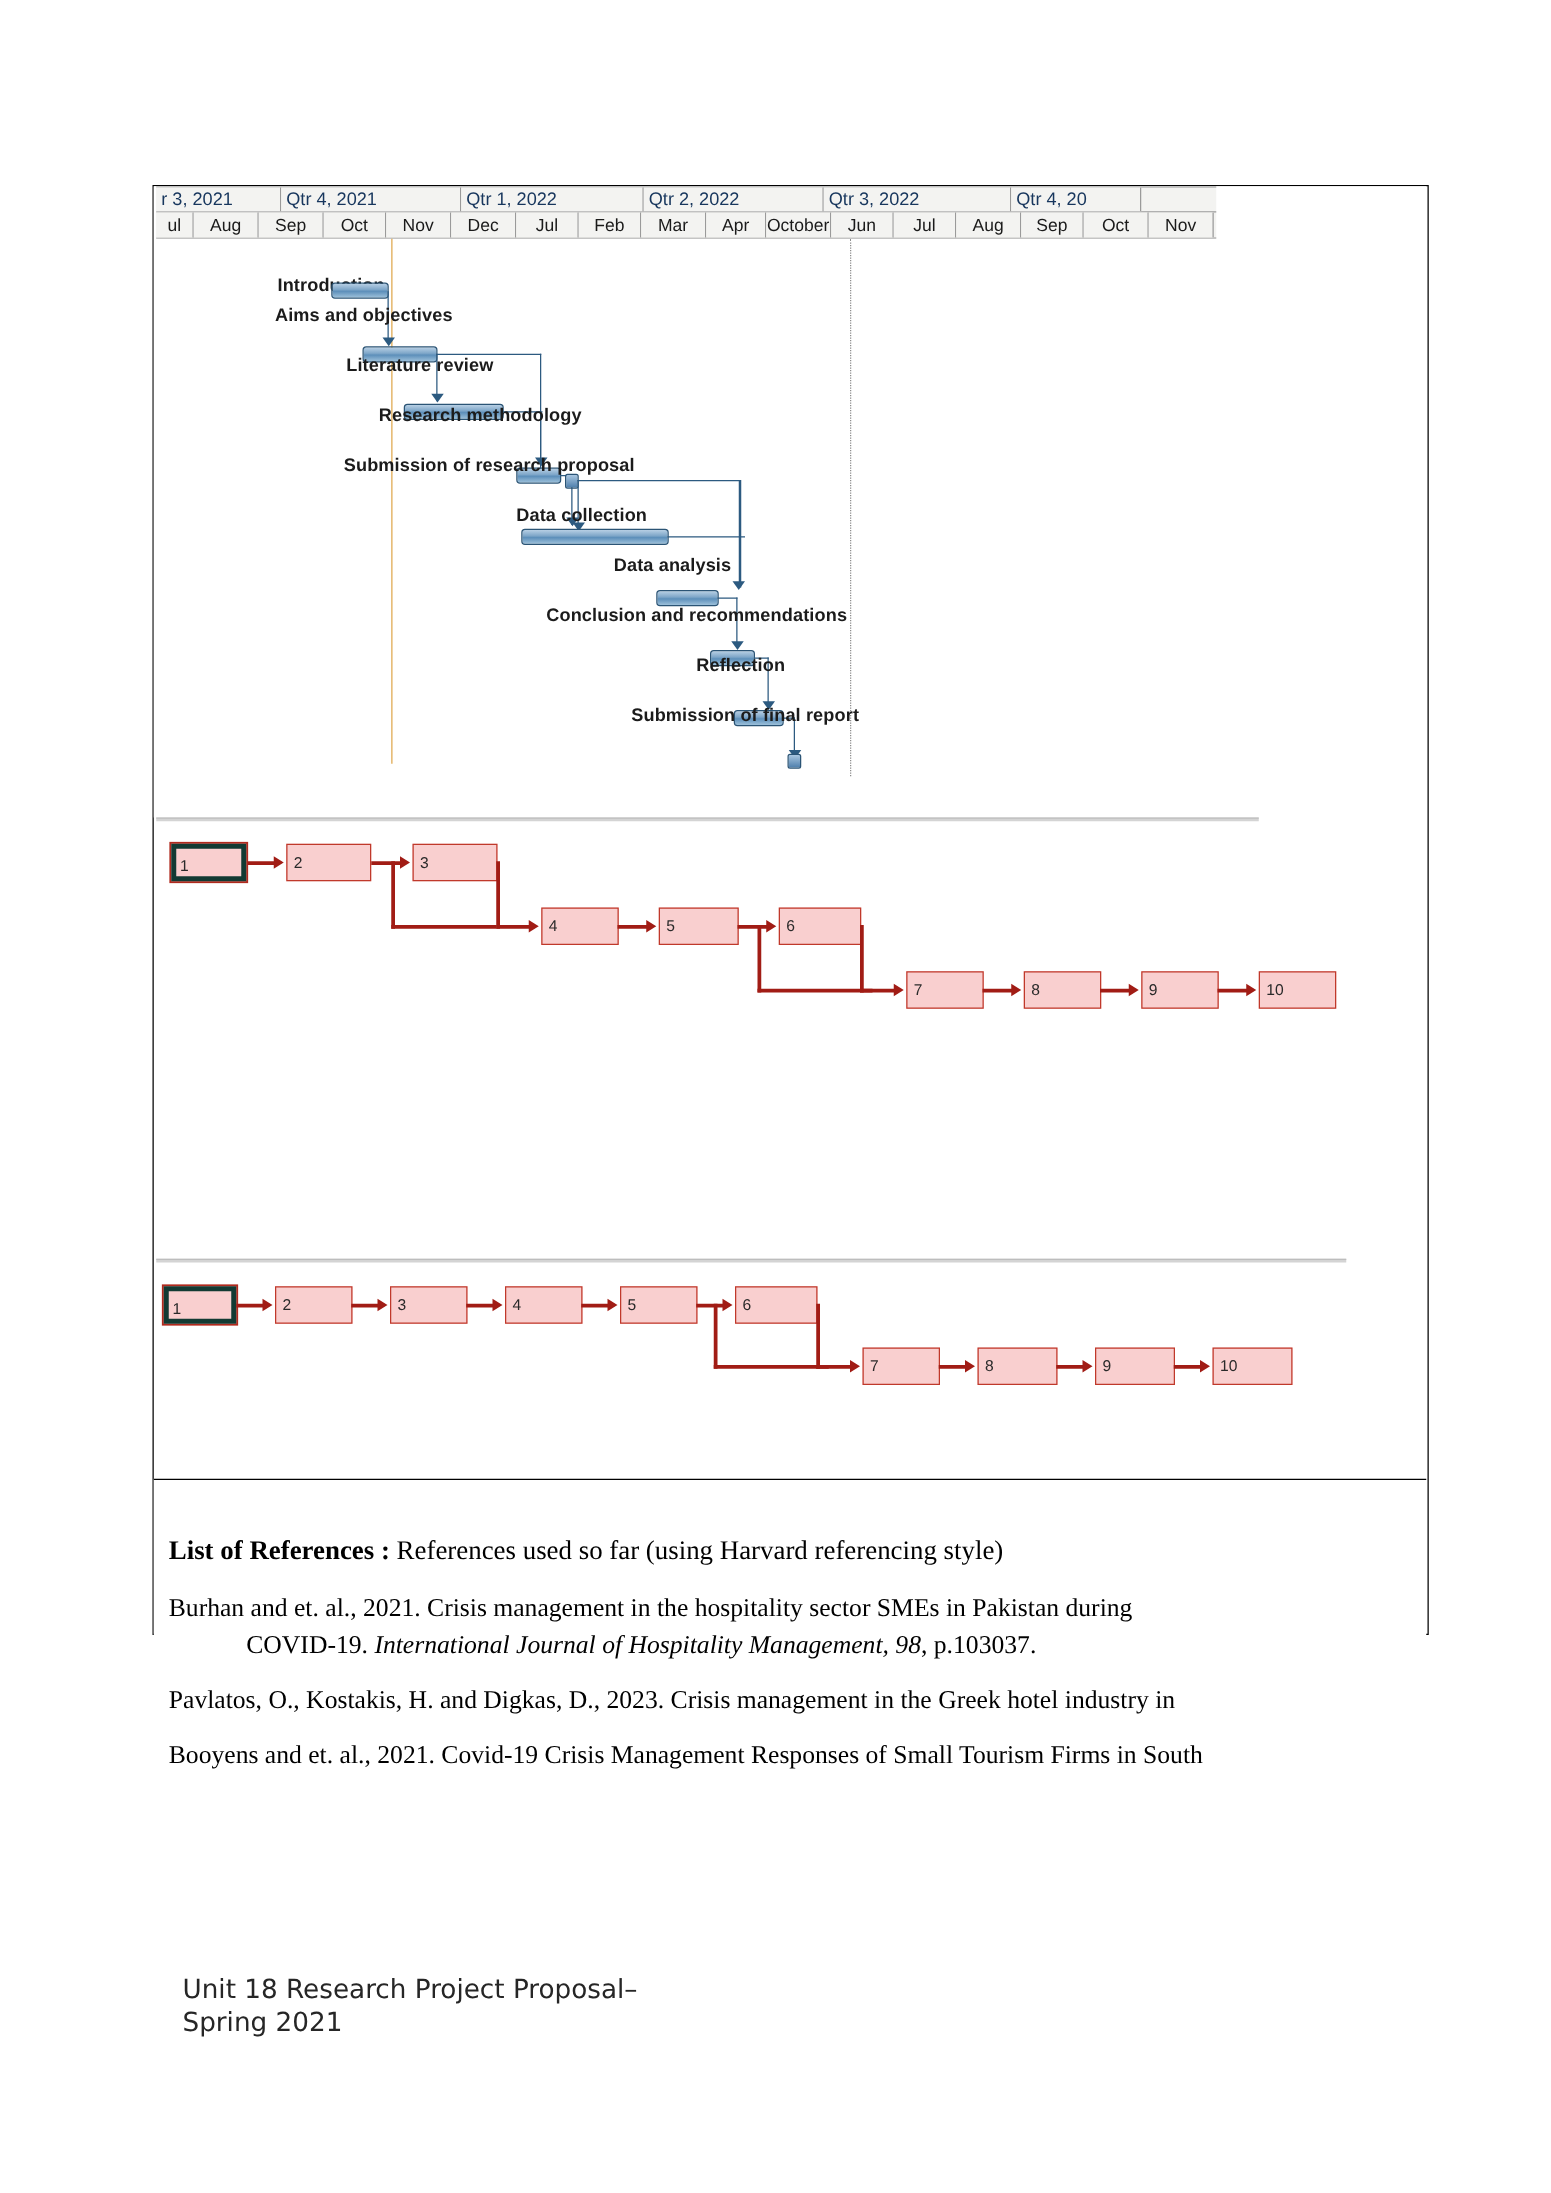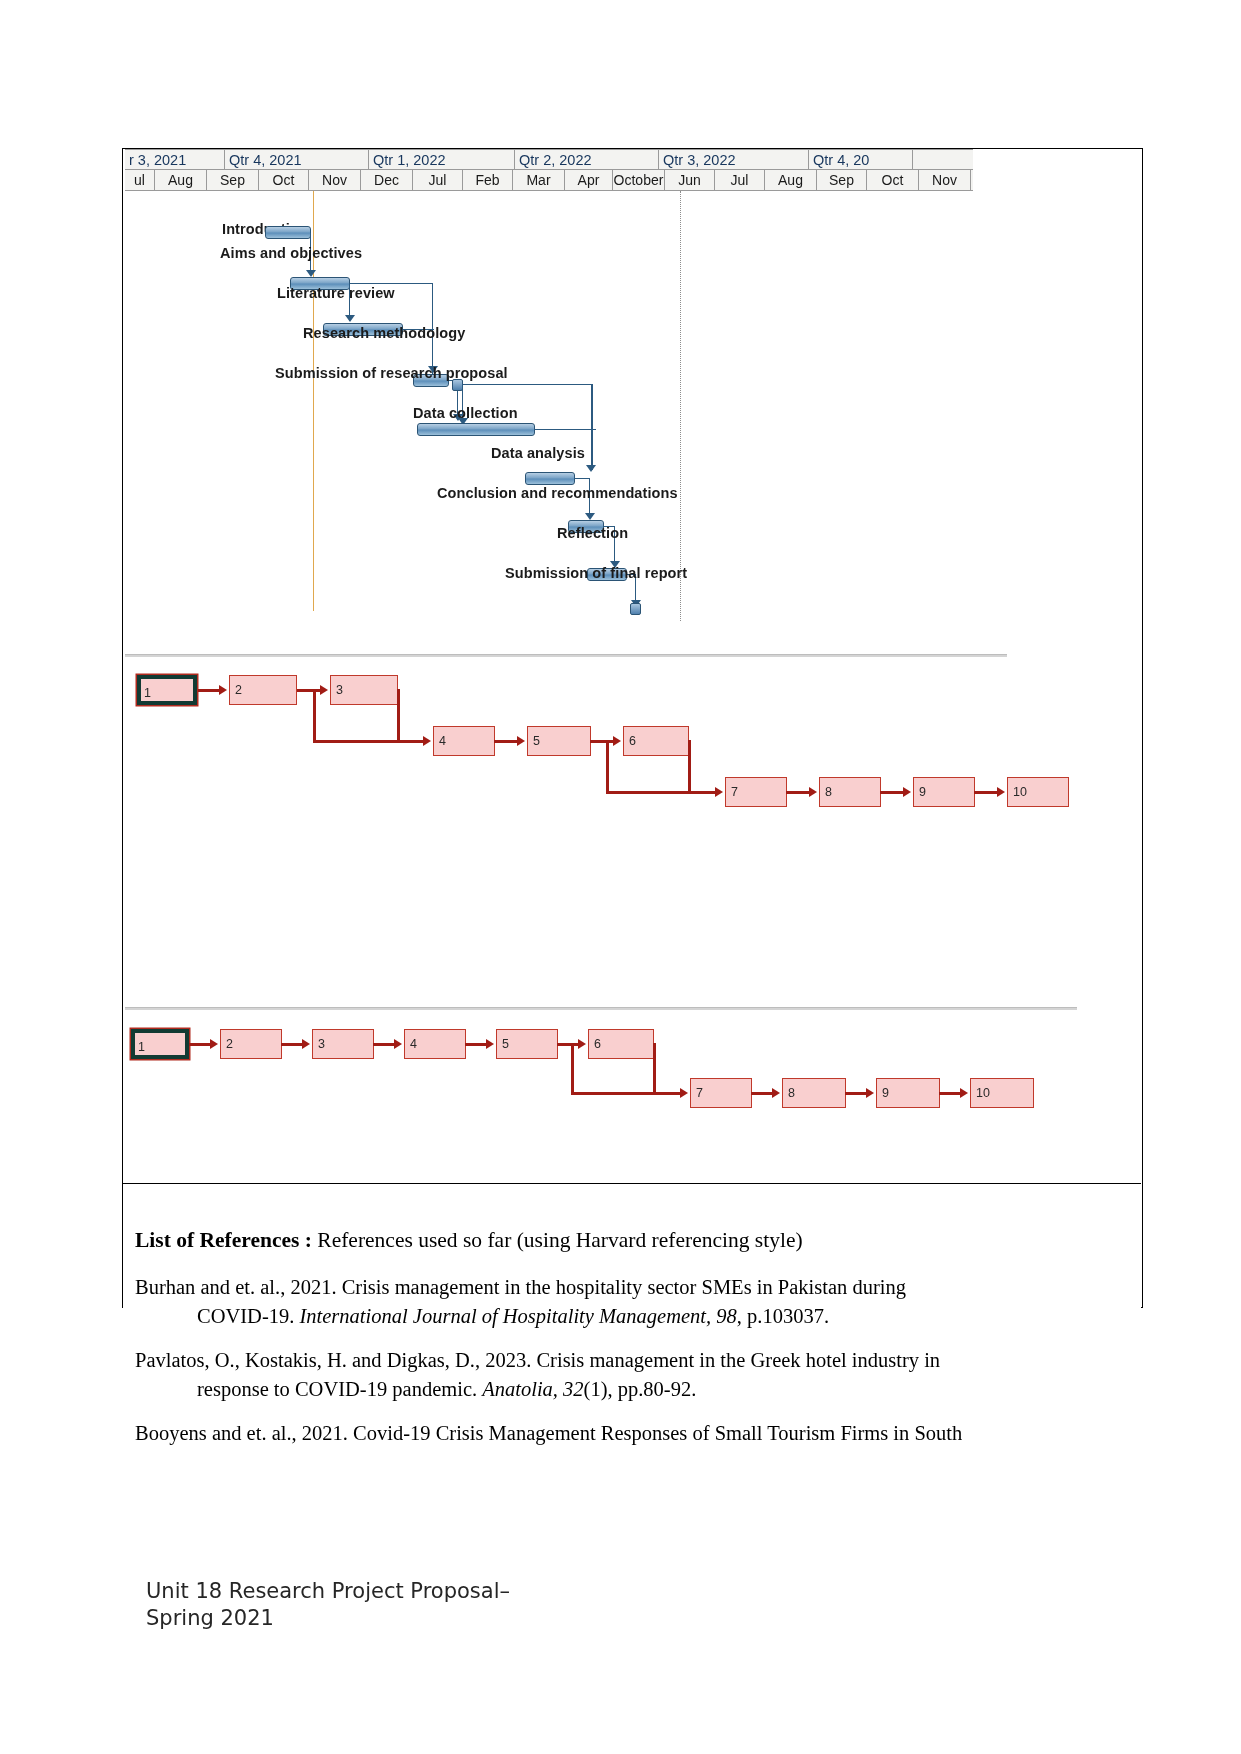--- a/index.html
+++ b/index.html
@@ -416,21 +416,20 @@
   <div class="refs">
     <div class="ref-head"><b>List of References :</b><span> References used so far (using Harvard referencing style)</span></div>
 
     <div class="ref-item">
       <span>Burhan and et. al., 2021. Crisis management in the hospitality sector SMEs in Pakistan during</span>
       <span class="cont"><span>COVID-19. </span><i>International Journal of Hospitality Management, 98</i><span>, p.103037.</span></span>
     </div>
 
     <div class="ref-item">
       <span>Pavlatos, O., Kostakis, H. and Digkas, D., 2023. Crisis management in the Greek hotel industry in</span>
-      <span class="cont"><span>response to COVID-19 pandemic. </span><i>Anatolia, 32</i><span>(1), pp.80-92.</span></span>
     </div>
 
     <div class="ref-item ref-last">
       <span>Booyens and et. al., 2021. Covid-19 Crisis Management Responses of Small Tourism Firms in South</span>
     </div>
   </div>
 
 </div>
 
 <div class="footer">Unit 18 Research Project Proposal–

